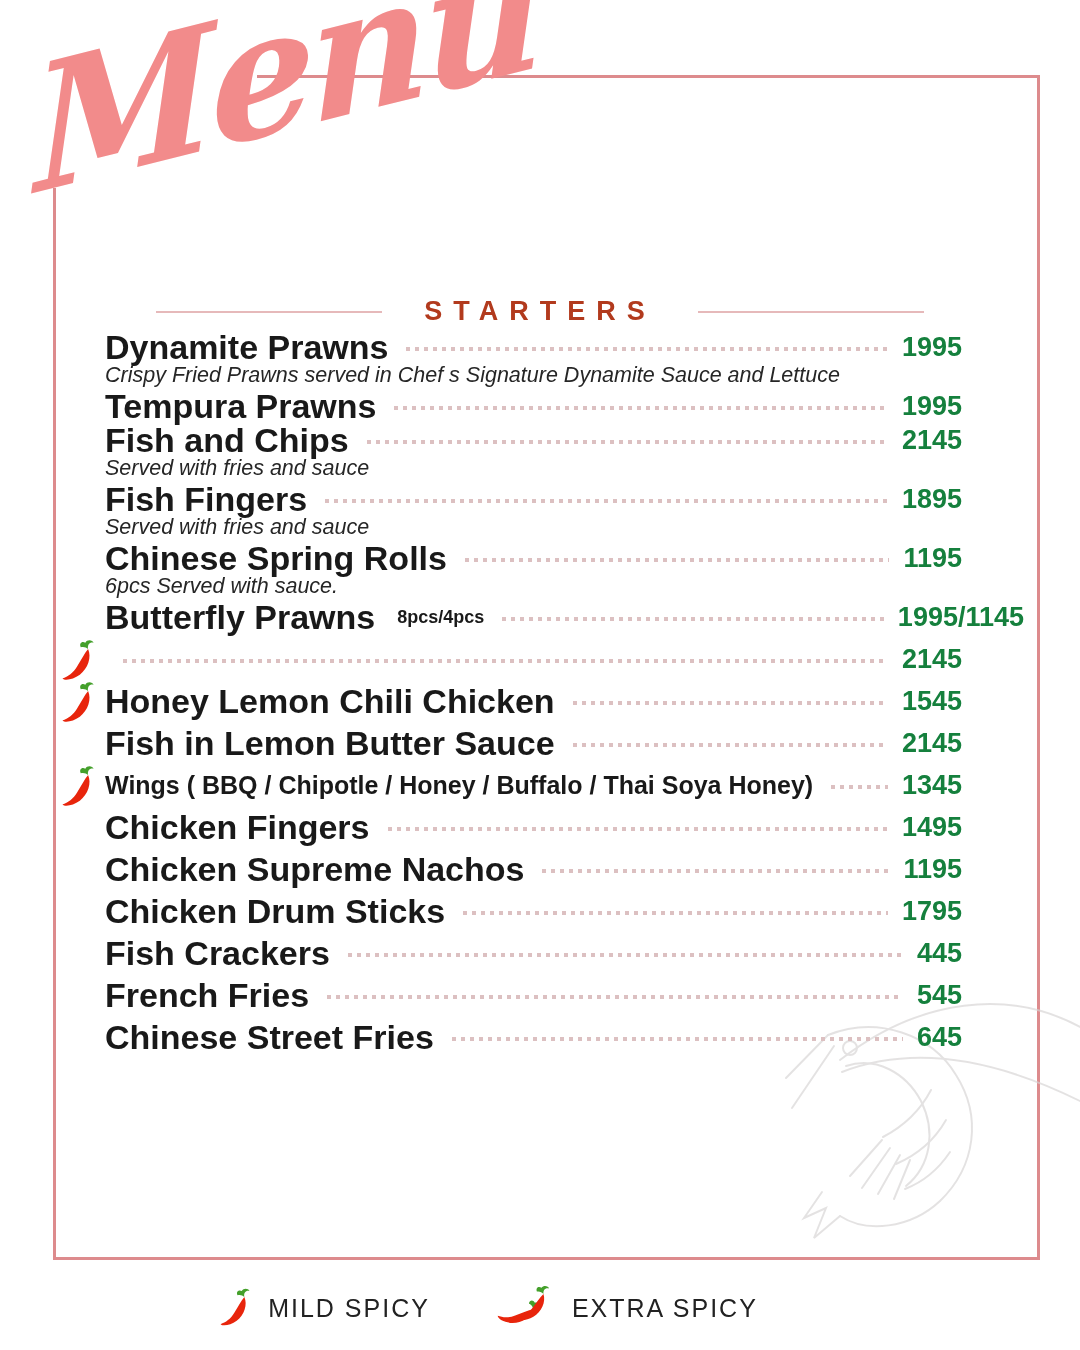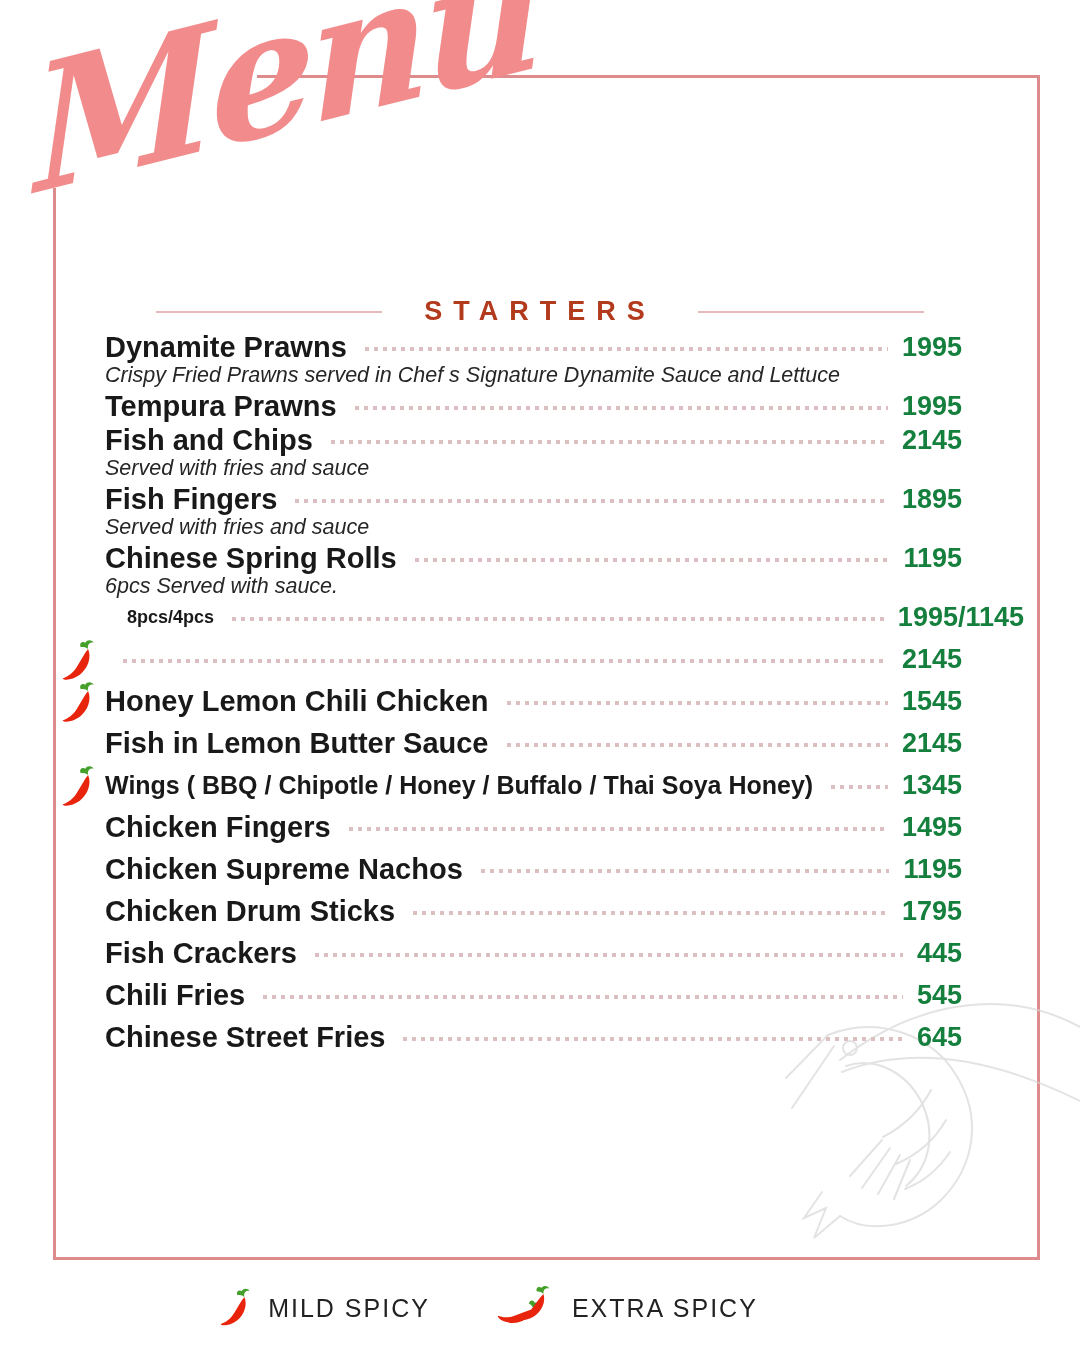--- a/index.html
+++ b/index.html
@@ -28,21 +28,21 @@
   }
   .starters-line{width:226px;height:2px;background:#e6b9ba;}
   .starters-title{
     color:#b23a1d;font-weight:bold;font-size:27px;letter-spacing:11px;
   }
   
   .menu-list{position:absolute;left:105px;top:332px;width:857px;}
   .item{margin-bottom:4px;}
   .item.simple{margin-bottom:12px;}
   .line1{display:flex;align-items:center;position:relative;height:30px;}
-  .name{font-size:29px;font-weight:bold;color:#191919;white-space:nowrap;flex-shrink:0;}
+  .name{font-size:34px;font-weight:bold;color:#191919;white-space:nowrap;flex-shrink:0;}
   .name.tight{font-size:25px;text-align:right;}
   .suffix{font-size:18px;font-weight:bold;margin-left:22px;white-space:nowrap;flex-shrink:0;}
   .leader{
     flex:1;min-width:0;height:4px;margin:4px 14px 0 18px;align-self:center;
     background-image:repeating-linear-gradient(90deg,#dcc0c1 0 4px,transparent 4px 9px);
   }
   .price{font-size:27px;font-weight:700;color:#15803d;white-space:nowrap;flex-shrink:0;}
   .price.wide{margin-right:-62px;}
   .desc{font-style:italic;font-size:21.5px;line-height:24px;color:#262626;margin-top:1px;}
   .chili{position:absolute;left:-46px;top:-5px;width:38px;height:44px;}
@@ -138,20 +138,21 @@
     <div class="line1">
       <span class="name">Chinese Spring Rolls</span>
       <span class="leader"></span>
       <span class="price">1195</span>
     </div>
     <div class="desc">6pcs Served with sauce.</div>
   </div>
 
   <div class="item simple">
     <div class="line1">
+      <span class="name">Butterfly Prawns</span>
       <span class="suffix">8pcs/4pcs</span>
       <span class="leader"></span>
       <span class="price wide">1995/1145</span>
     </div>
   </div>
 
   <div class="item simple">
     <div class="line1">
       <svg class="chili" viewBox="0 0 40 48">
         <path fill="#e8250c" d="M31 11 C35 20 31 32 22 39 C15 44 6 46 3 43 C9 41 15 37 19 30 C24 22 27 16 31 11 Z"></path>
@@ -221,21 +222,21 @@
   <div class="item simple">
     <div class="line1">
       <span class="name">Fish Crackers</span>
       <span class="leader"></span>
       <span class="price">445</span>
     </div>
   </div>
 
   <div class="item simple">
     <div class="line1">
-      <span class="name">Chili Fries</span>
+      <span class="name">French Fries</span>
       <span class="leader"></span>
       <span class="price">545</span>
     </div>
   </div>
 
   <div class="item simple">
     <div class="line1">
       <span class="name">Chinese Street Fries</span>
       <span class="leader"></span>
       <span class="price">645</span>

